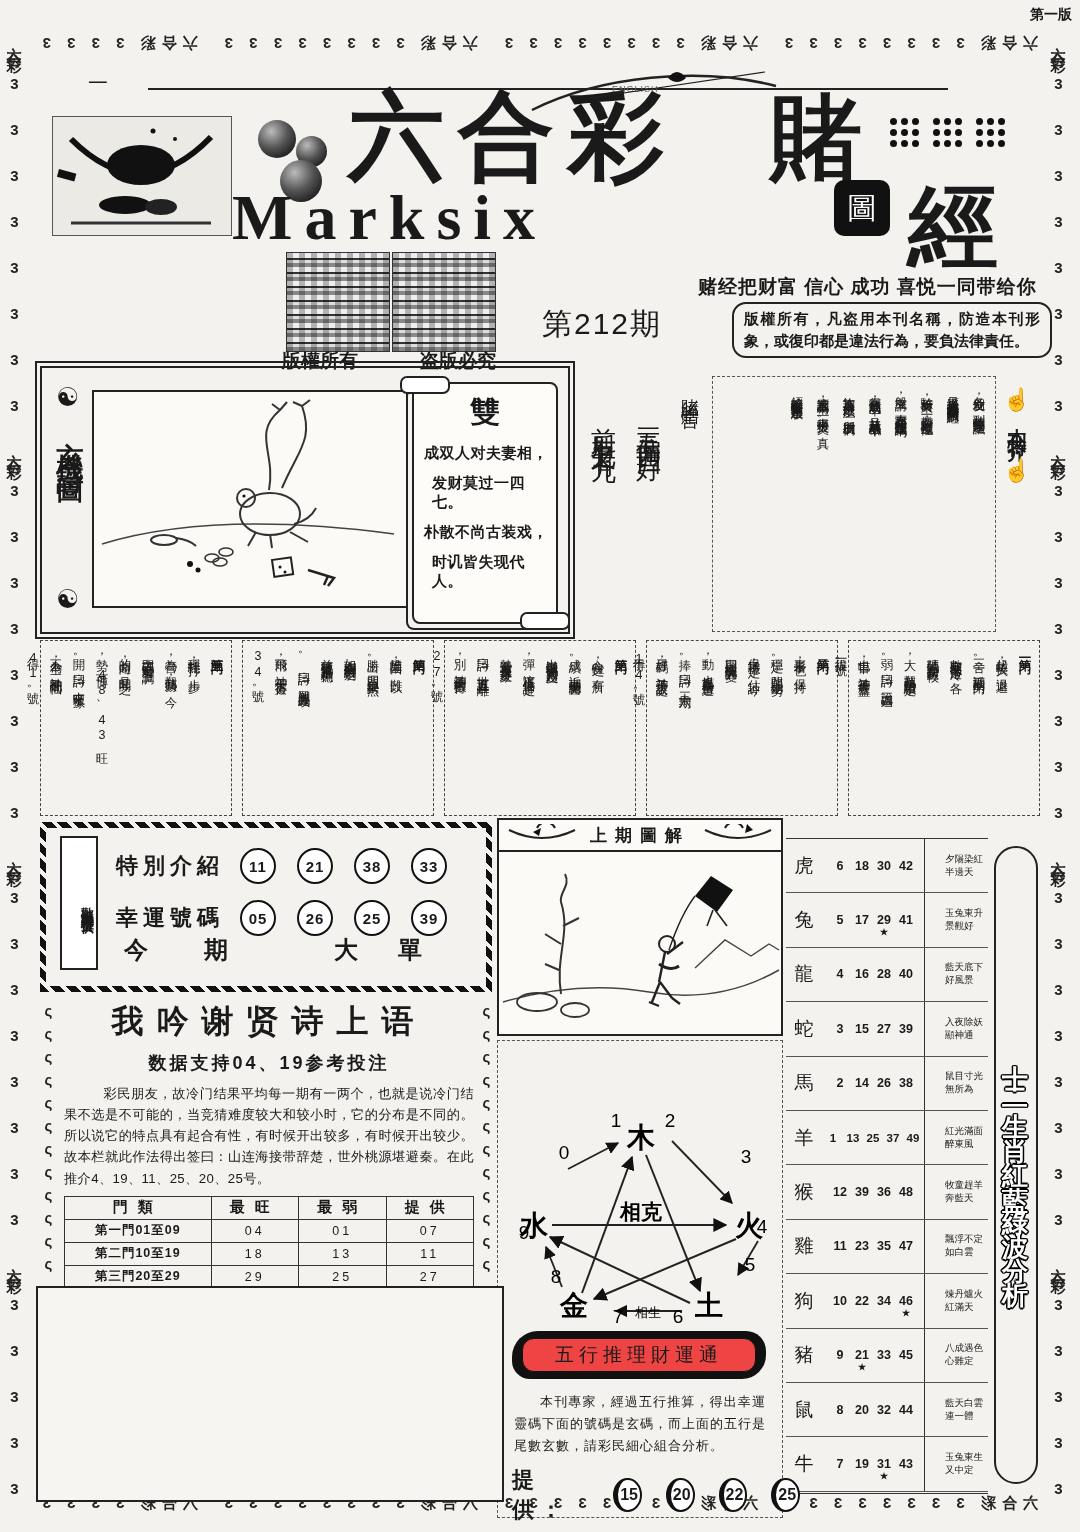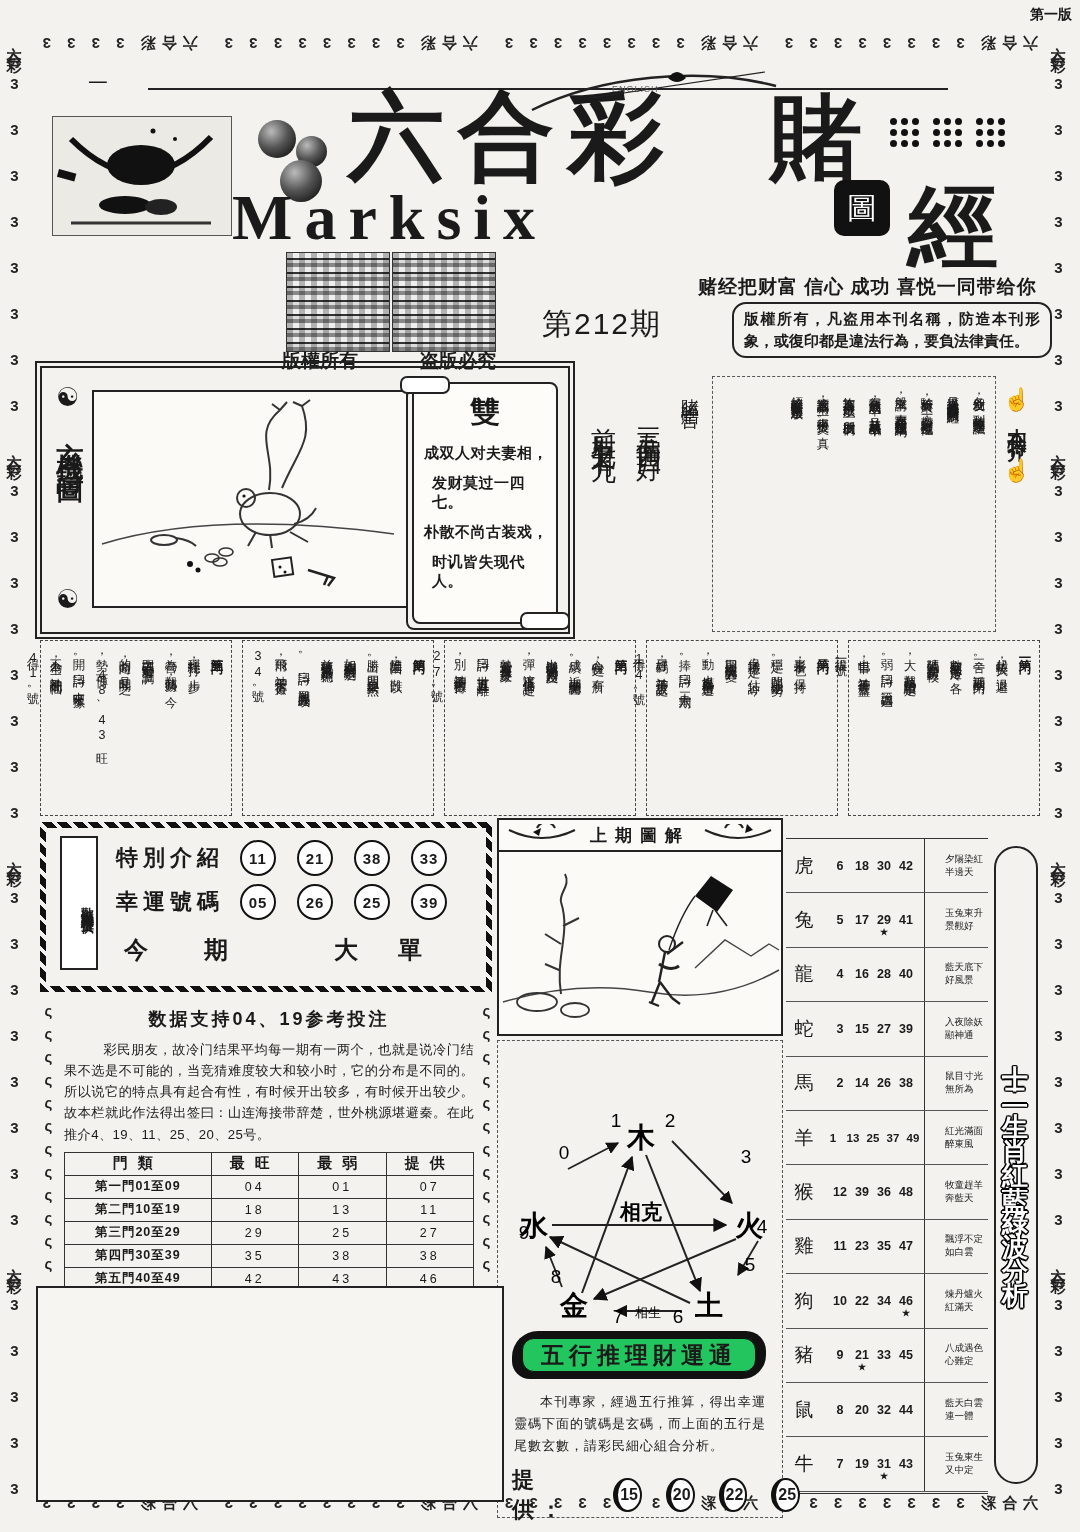--- a/index.html
+++ b/index.html
@@ -69,21 +69,21 @@
   .door{width:192px;height:176px;border:1.5px dashed #444;box-sizing:border-box;padding:8px 6px;
         display:flex;flex-direction:row-reverse;gap:6px;}
   .door .head{font-size:15px;font-weight:900;letter-spacing:4px;}
   .door .vcol{font-size:12.5px;letter-spacing:1.5px;}
   
   #special{left:40px;top:822px;width:452px;height:170px;border:6px solid #111;
            border-image:repeating-linear-gradient(45deg,#111 0 7px,#f3f2ee 7px 11px) 6;box-sizing:border-box;}
   #special-banner{position:absolute;left:20px;top:12px;width:38px;height:134px;border:2px solid #222;background:#fff;
                   font-size:13px;font-weight:bold;letter-spacing:2px;display:flex;justify-content:center;padding-top:3px;box-sizing:border-box;}
   #special-rows{position:absolute;left:76px;top:10px;width:364px;}
-  .special-row{display:flex;align-items:center;margin-top:8px;}
+  .special-row{display:flex;align-items:center;margin-top:16px;}
   .special-label{font-size:22px;font-weight:900;letter-spacing:5px;font-family:"Liberation Serif",serif;width:118px;}
   .circle-row{display:flex;gap:21px;margin-left:6px;}
   .circle{width:36px;height:36px;border:2px solid #111;border-radius:50%;display:flex;align-items:center;justify-content:center;
           font-size:15px;font-weight:bold;letter-spacing:1px;background:#fff;box-sizing:border-box;}
   #special-footer{position:absolute;left:76px;top:112px;width:364px;font-size:24px;font-weight:900;}
   #special-footer span{position:absolute;}
   
   #lastpic{left:497px;top:818px;width:286px;height:218px;border:2px solid #222;background:#fbfaf7;box-sizing:border-box;}
   #lastpic-head{height:30px;border-bottom:2px solid #222;display:flex;align-items:center;justify-content:center;position:relative;}
   #lastpic-title{font-size:17px;font-weight:bold;letter-spacing:8px;}
@@ -114,22 +114,22 @@
   #verse-table{width:100%;border-collapse:collapse;margin-top:7px;}
   #verse-table th,#verse-table td{border:1.5px solid #333;height:20px;text-align:center;}
   #verse-table th{font-size:15px;font-weight:900;letter-spacing:10px;font-family:"Liberation Serif",serif;}
   #verse-table td{font-size:12.5px;letter-spacing:3px;}
   #verse-table td:first-child{font-weight:bold;letter-spacing:1px;font-size:12.5px;}
   
   #fivebox{left:497px;top:1040px;width:286px;height:478px;border:1.5px dashed #555;box-sizing:border-box;}
   #penta{position:absolute;left:8px;top:70px;}
   #fe-banner{position:absolute;left:14px;top:290px;width:254px;height:48px;background:#111;border-radius:26px 20px 24px 18px;
              display:flex;align-items:center;justify-content:center;}
-  #fe-banner-inner{width:232px;height:32px;background:#22c55e;border:1.5px solid #111;border-radius:12px;
-                   display:flex;align-items:center;justify-content:center;font-size:23px;font-weight:bold;letter-spacing:5px;
+  #fe-banner-inner{width:232px;height:32px;background:#ef4444;border:1.5px solid #111;border-radius:12px;
+                   display:flex;align-items:center;justify-content:center;font-size:19px;font-weight:normal;letter-spacing:5px;
                    font-family:"Liberation Serif",serif;}
   #fe-body{position:absolute;left:16px;top:350px;width:252px;font-size:13px;line-height:1.7;letter-spacing:1px;
            font-family:"Liberation Serif",serif;text-indent:2em;text-align:justify;}
   #fe-provide{position:absolute;left:14px;top:424px;display:flex;align-items:center;gap:24px;}
   #fe-provide-label{font-size:22px;font-weight:900;letter-spacing:6px;}
   .pcircle{width:34px;height:34px;border:2.5px solid #111;border-left-width:5px;border-radius:50%;display:flex;align-items:center;
            justify-content:center;font-size:16px;font-weight:bold;background:#fff;box-sizing:border-box;}
   
   #emptybox{left:36px;top:1286px;width:464px;height:212px;border:2.5px solid #222;background:#f6f5f1;}
   svg{display:block;}
@@ -527,20 +527,21 @@
       </div>
     </div>
   <div class="abs" id="zodiac-capsule">
     <span class="vtext" id="zodiac-title">十二生肖紅藍綠波分析</span>
   </div>
 
   <div class="abs vtext orn" id="orn-l">ςςςςςςςςςςςς</div>
   <div class="abs vtext orn" id="orn-r">ςςςςςςςςςςςς</div>
   <div class="abs" id="verse">
     <div id="verse-inner">
+      <div id="verse-title">我吟谢贤诗上语</div>
       <div id="verse-sub">数据支持04、19参考投注</div>
       <div id="verse-body">彩民朋友，故冷门结果平均每一期有一两个，也就是说冷门结果不选是不可能的，当竞猜难度较大和较小时，它的分布是不同的。所以说它的特点具有起合有性，有时候开出较多，有时候开出较少。故本栏就此作法得出签曰：山连海接带辞楚，世外桃源堪避秦。在此推介4、19、11、25、20、25号。</div>
       <table id="verse-table">
         <thead>
             <tr>
               <th>門類</th>
               <th>最旺</th>
               <th>最弱</th>
               <th>提供</th>
             </tr>

